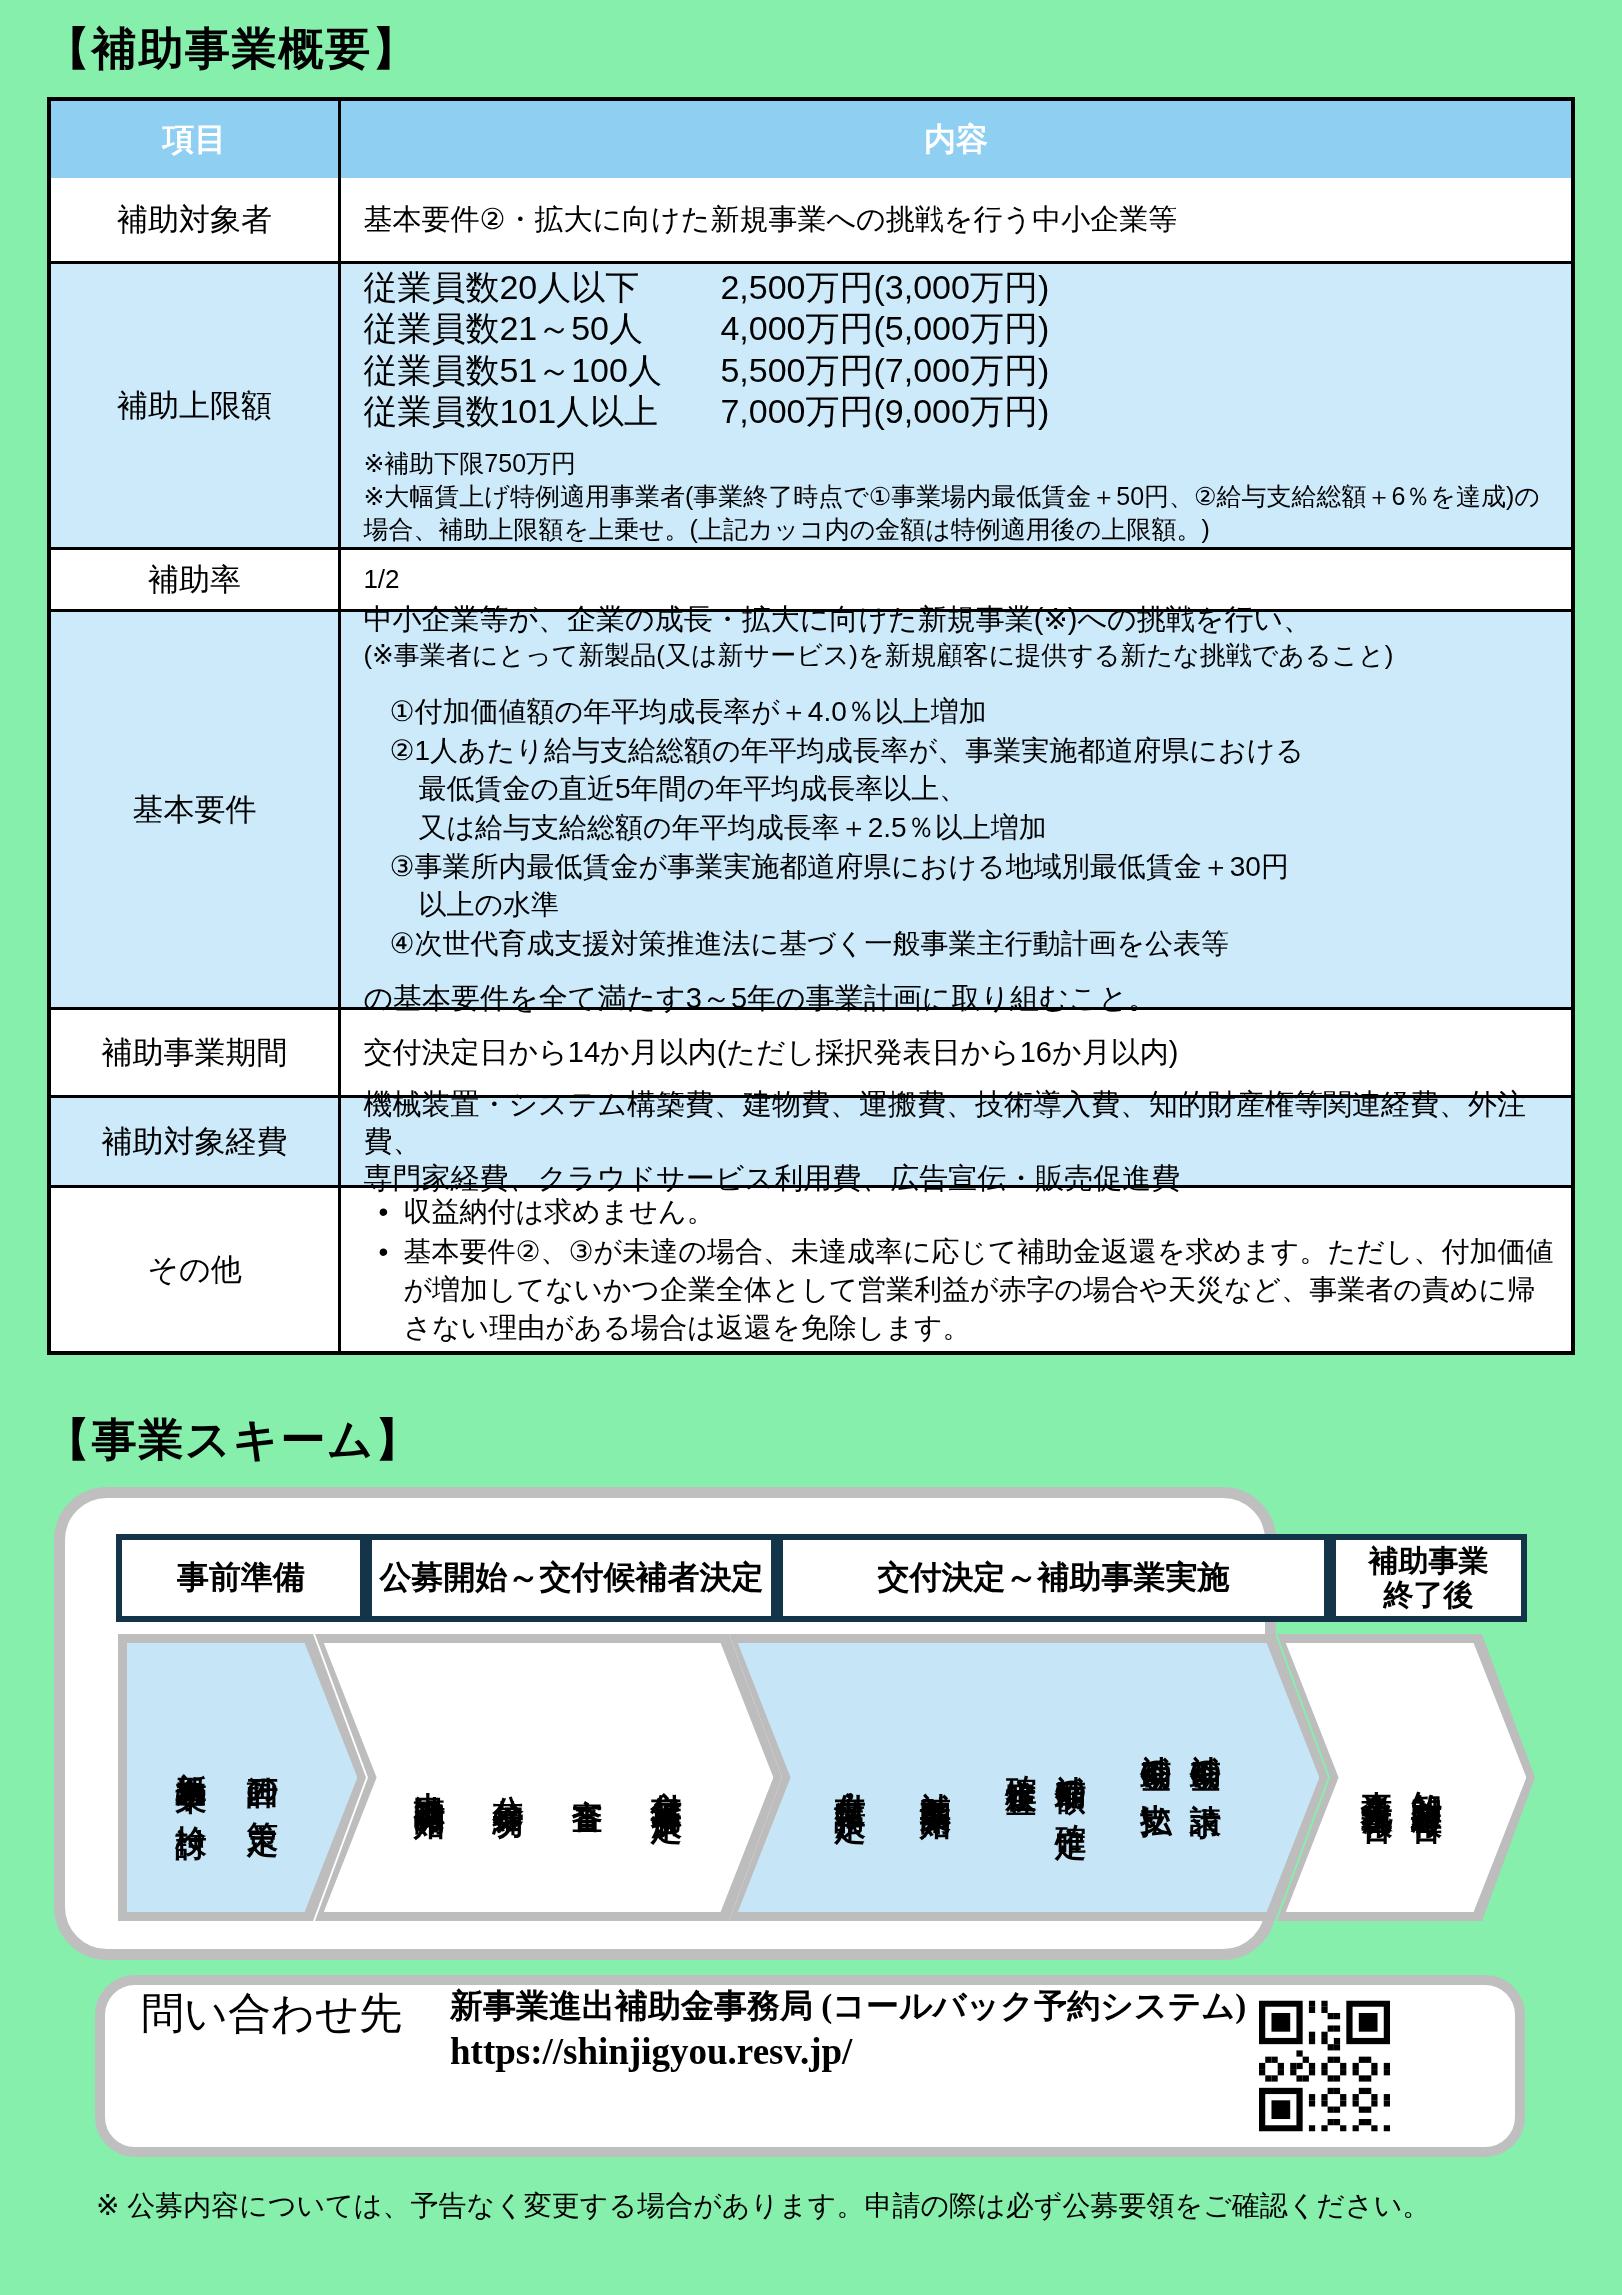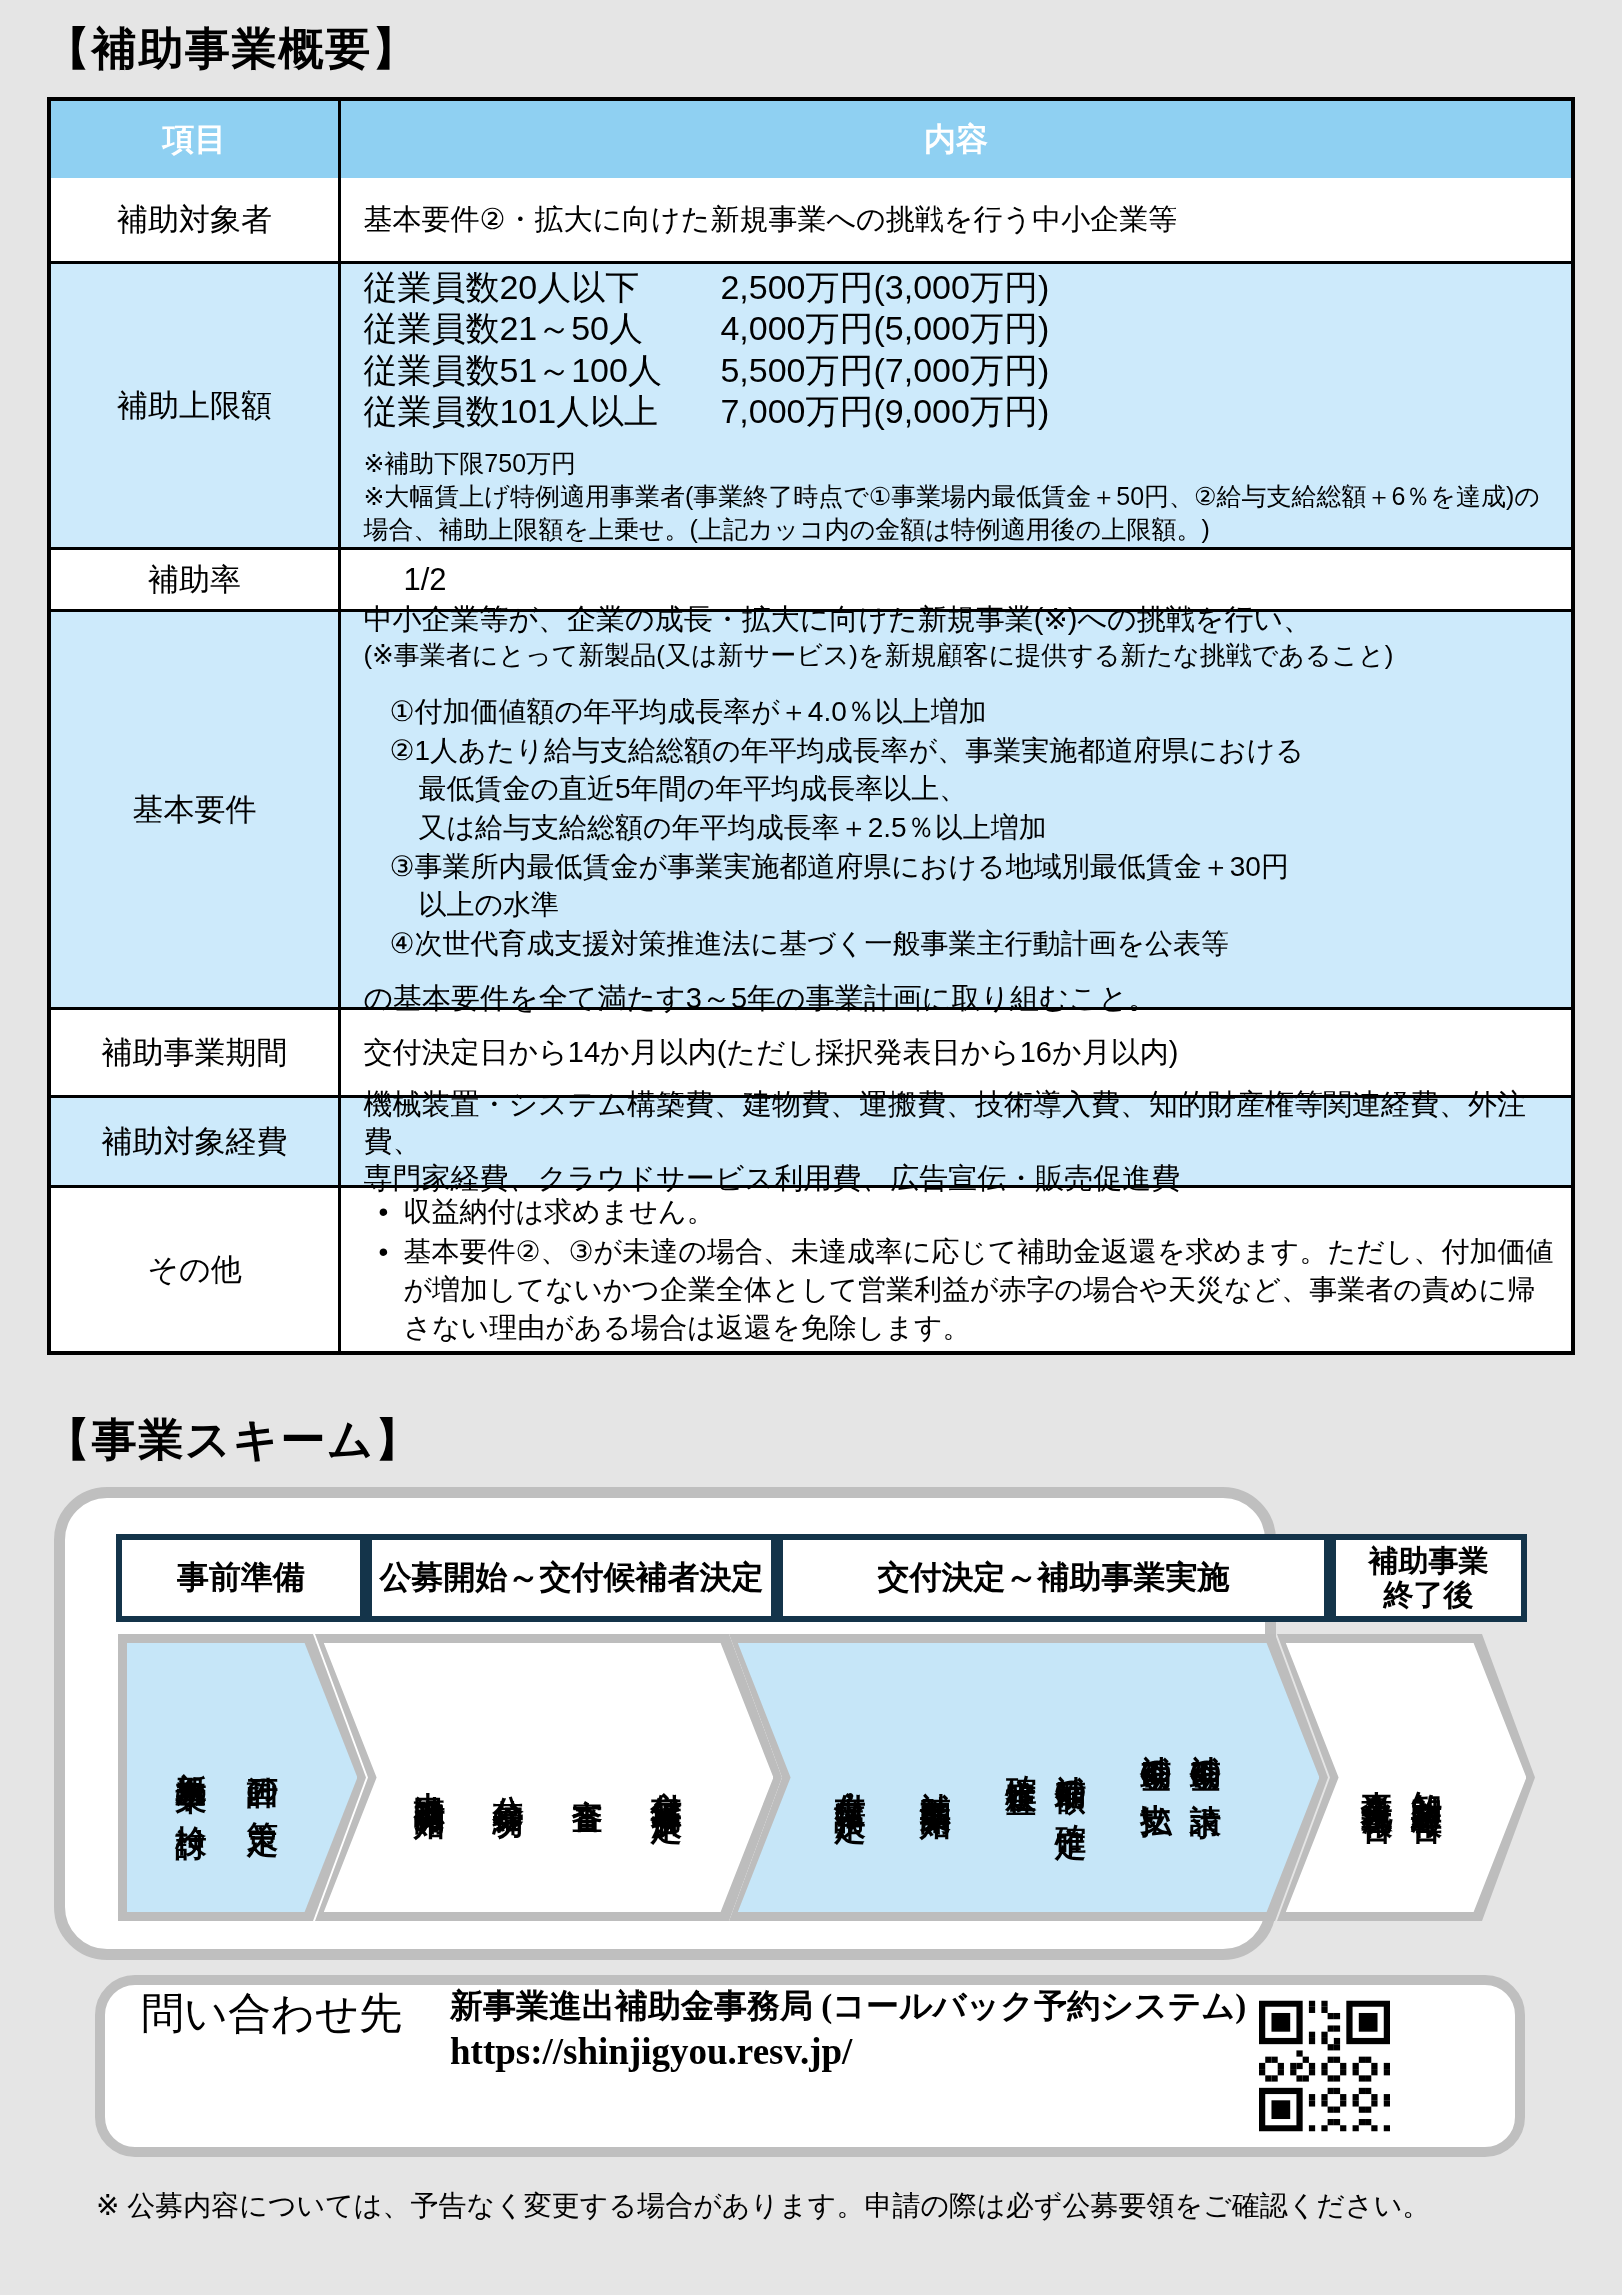--- a/index.html
+++ b/index.html
@@ -1,16 +1,16 @@
 <!DOCTYPE html>
 <html style="font-size:13.8px"><head>
 <meta charset="utf-8">
 <style>
   html,body{margin:0;padding:0;background:#cdeafb;}
-  .page{position:relative;width:1622px;height:2295px;background:#e5e5e5;overflow:hidden;
+  .page{position:relative;width:1622px;height:2295px;background:#86efac;overflow:hidden;
         font-family:"Liberation Sans","DejaVu Sans",sans-serif;color:#000;}
 
   
   .sec-title{position:absolute;left:45px;font-size:45px;font-weight:bold;letter-spacing:1.7px;}
   .t-overview{top:19px;}
   .t-scheme{top:1410px;}
 
   
   .otable{position:absolute;left:47px;top:97px;width:1528px;border:4.3px solid #000;background:#fff;box-sizing:border-box;}
   .trow{display:flex;border-top:3.4px solid #000;box-sizing:border-box;}
@@ -19,21 +19,21 @@
   .thead{height:77px;background:#8fd0f2;}
   .thead .tlabel,.thead .tcontent{color:#fff;font-weight:bold;font-size:32px;
         display:flex;align-items:center;justify-content:center;padding:0;}
   .tlabel{width:290px;flex:none;border-right:3.4px solid #000;display:flex;align-items:center;
         justify-content:center;font-size:31px;text-align:center;box-sizing:border-box;}
   .tcontent{flex:1;display:flex;flex-direction:column;justify-content:center;
         padding:8.6px 15.5px 8.6px 22.4px;box-sizing:border-box;}
   .r0{height:83px}.r1{height:286px}.r2{height:62px}.r3{height:398px}
   .r4{height:88px}.r5{height:90px}.r6{height:166px}
   .tline{font-size:29px;line-height:1.28;}
-  .r2 .tline{font-size:31px;margin-left:40px;}
+  .r2 .tline{font-size:26px;}
   .tiers{margin:1.7px 0 13.8px 0;}
   .tier{display:flex;font-size:34px;line-height:1.22;gap:20px;}
   .tname{width:337px;flex:none;}
   .notes .note{font-size:25px;line-height:1.32;}
   .subline{font-size:26px;line-height:1.3;}
   .numlist{margin:20.7px 0 17px 26px;}
   .numitem{font-size:28px;line-height:1.38;padding-left:29px;text-indent:-29px;}
   .bullets{margin:1.7px 0;}
   .bitem{display:flex;font-size:28px;line-height:1.35;margin:2.6px 0;}
   .bdot{width:40px;flex:none;text-align:center;}

